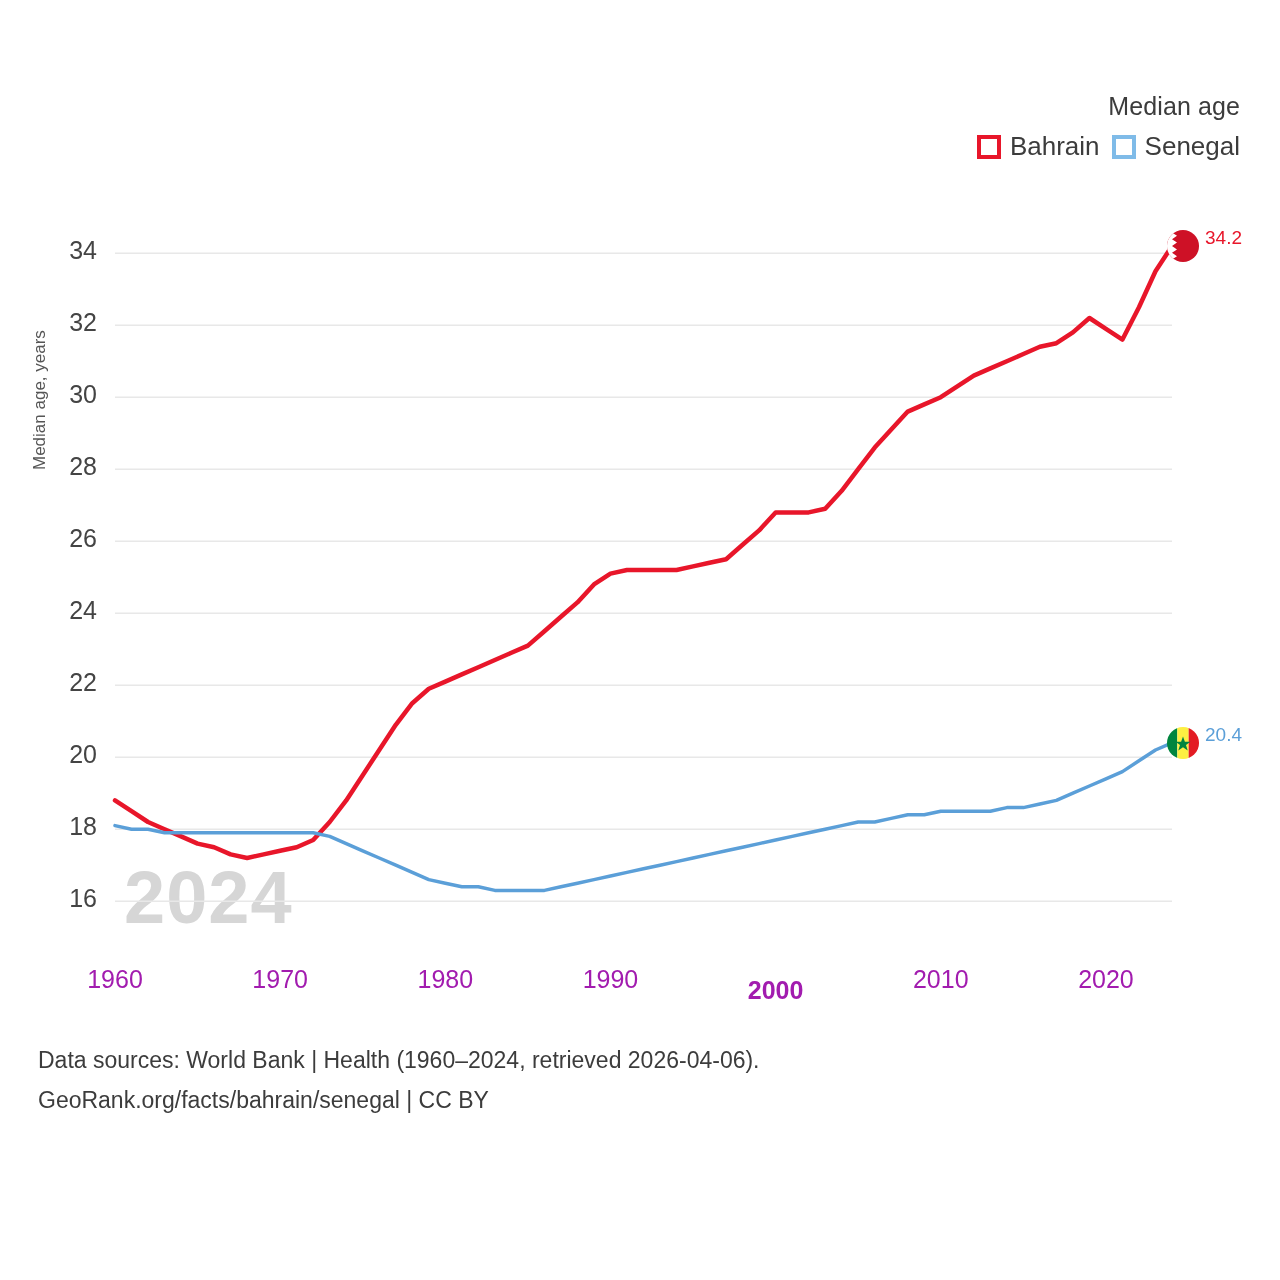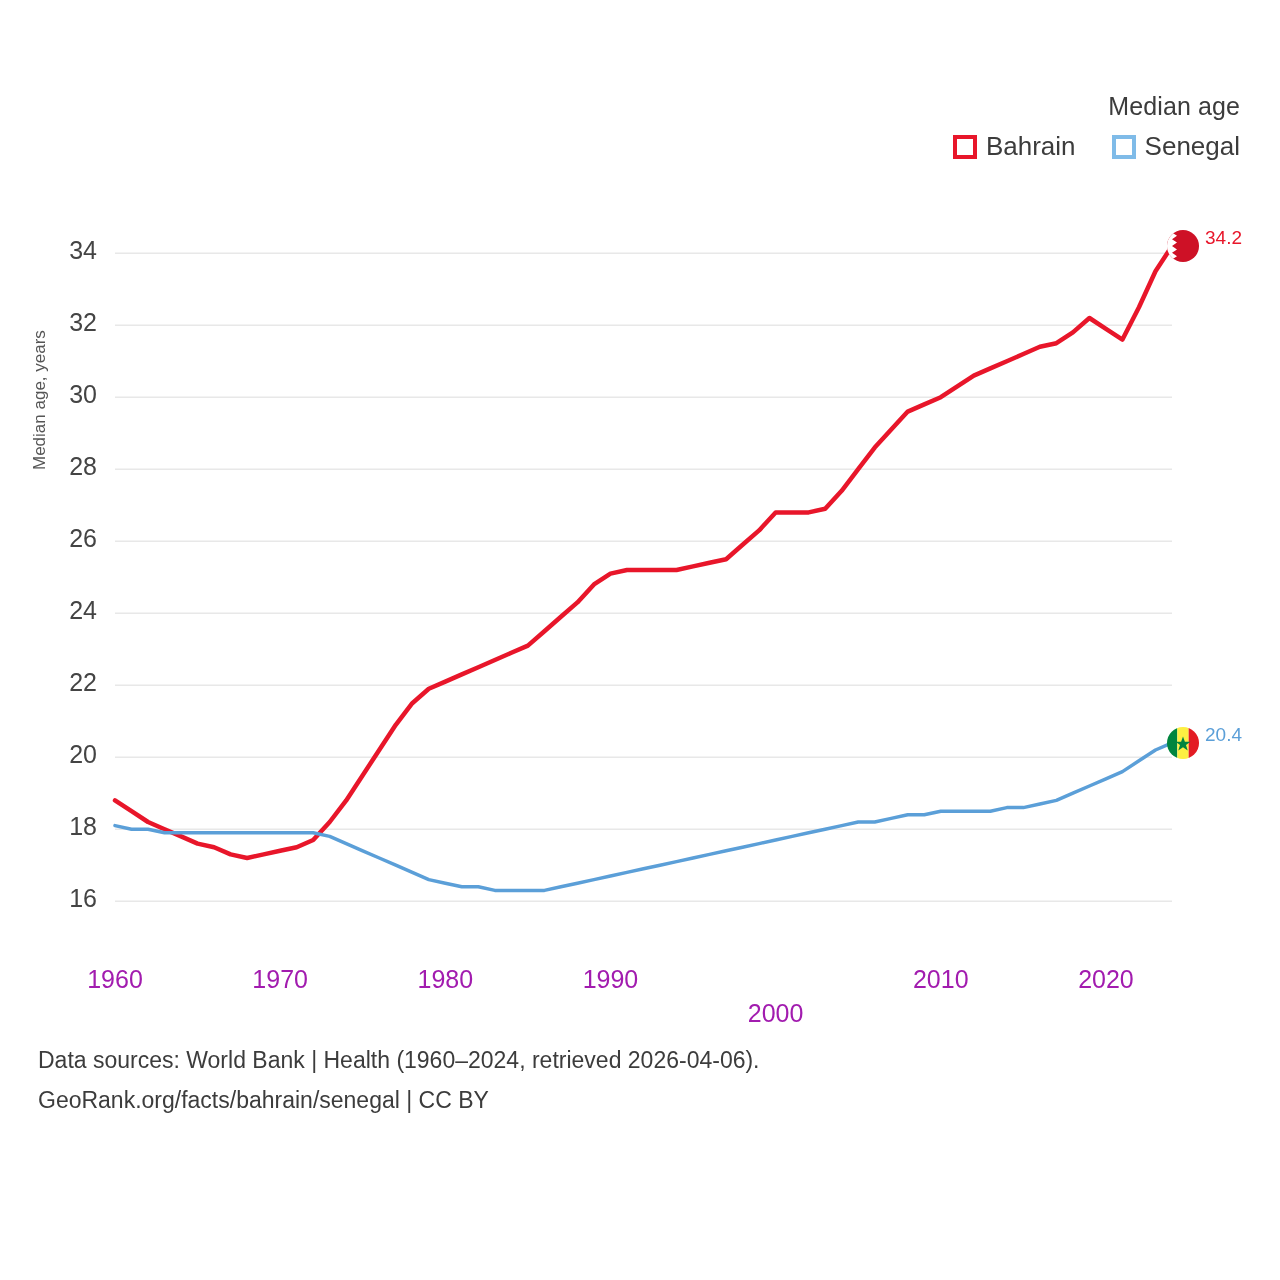--- a/index.html
+++ b/index.html
@@ -31,21 +31,21 @@
     font-size: 25px;
     color: #3c3c3c;
     margin-bottom: 10px;
     letter-spacing: 0.1px;
   }
   .legend-items {
     display: flex;
     flex-direction: row;
     justify-content: flex-end;
     align-items: center;
-    gap: 36px;
+    gap: 12px;
   }
   .legend-item {
     display: flex;
     flex-direction: row;
     align-items: center;
     gap: 9px;
   }
   .legend-swatch {
     width: 24px;
     height: 24px;
@@ -118,20 +118,21 @@
         <span class="legend-swatch" style="border:4px solid #e8162a;"></span>
         <span class="legend-label">Bahrain</span>
       </div>
       <div class="legend-item">
         <span class="legend-swatch" style="border:4px solid #7fbbe8;"></span>
         <span class="legend-label">Senegal</span>
       </div>
     </div>
   </div>
 
+  <div class="watermark">2024</div>
 
   <div class="y-axis-title">Median age, years</div>
 
   <svg id="plot" width="1280" height="1280" style="position:absolute;left:0;top:0;">
     <g id="gridlines">
         <line x1="115" x2="1172" y1="901.1999999999999" y2="901.1999999999999" stroke="#e8e8e8" stroke-width="1.5"></line>
         <line x1="115" x2="1172" y1="829.2" y2="829.2" stroke="#e8e8e8" stroke-width="1.5"></line>
         <line x1="115" x2="1172" y1="757.2" y2="757.2" stroke="#e8e8e8" stroke-width="1.5"></line>
         <line x1="115" x2="1172" y1="685.2" y2="685.2" stroke="#e8e8e8" stroke-width="1.5"></line>
         <line x1="115" x2="1172" y1="613.2" y2="613.2" stroke="#e8e8e8" stroke-width="1.5"></line>
@@ -157,21 +158,21 @@
       <div class="tick-label-y" style="left: 27px; top: 452.2px;">28</div>
       <div class="tick-label-y" style="left: 27px; top: 380.2px;">30</div>
       <div class="tick-label-y" style="left: 27px; top: 308.2px;">32</div>
       <div class="tick-label-y" style="left: 27px; top: 236.2px;">34</div>
     </div>
   <div id="x-ticks">
       <div class="tick-label-x" style="left: 55px; top: 965px;">1960</div>
       <div class="tick-label-x" style="left: 220.156px; top: 965px; text-align: center;">1970</div>
       <div class="tick-label-x" style="left: 385.312px; top: 965px;">1980</div>
       <div class="tick-label-x" style="left: 550.469px; top: 965px;">1990</div>
-      <div class="tick-label-x" style="left: 715.625px; top: 999px;">2000</div>
+      <div class="tick-label-x" style="left: 715.625px; top: 976px; font-weight: bold;">2000</div>
       <div class="tick-label-x" style="left: 880.781px; top: 965px;">2010</div>
       <div class="tick-label-x" style="left: 1045.94px; top: 965px;">2020</div>
     </div>
 
   <div id="endpoints">
 
     <svg id="flag-bahrain" width="34" height="34" viewBox="0 0 34 34" style="position: absolute; left: 1166px; top: 229px;">
       <defs>
           <clipPath id="clipB">
             <circle cx="17" cy="17" r="16"></circle>

